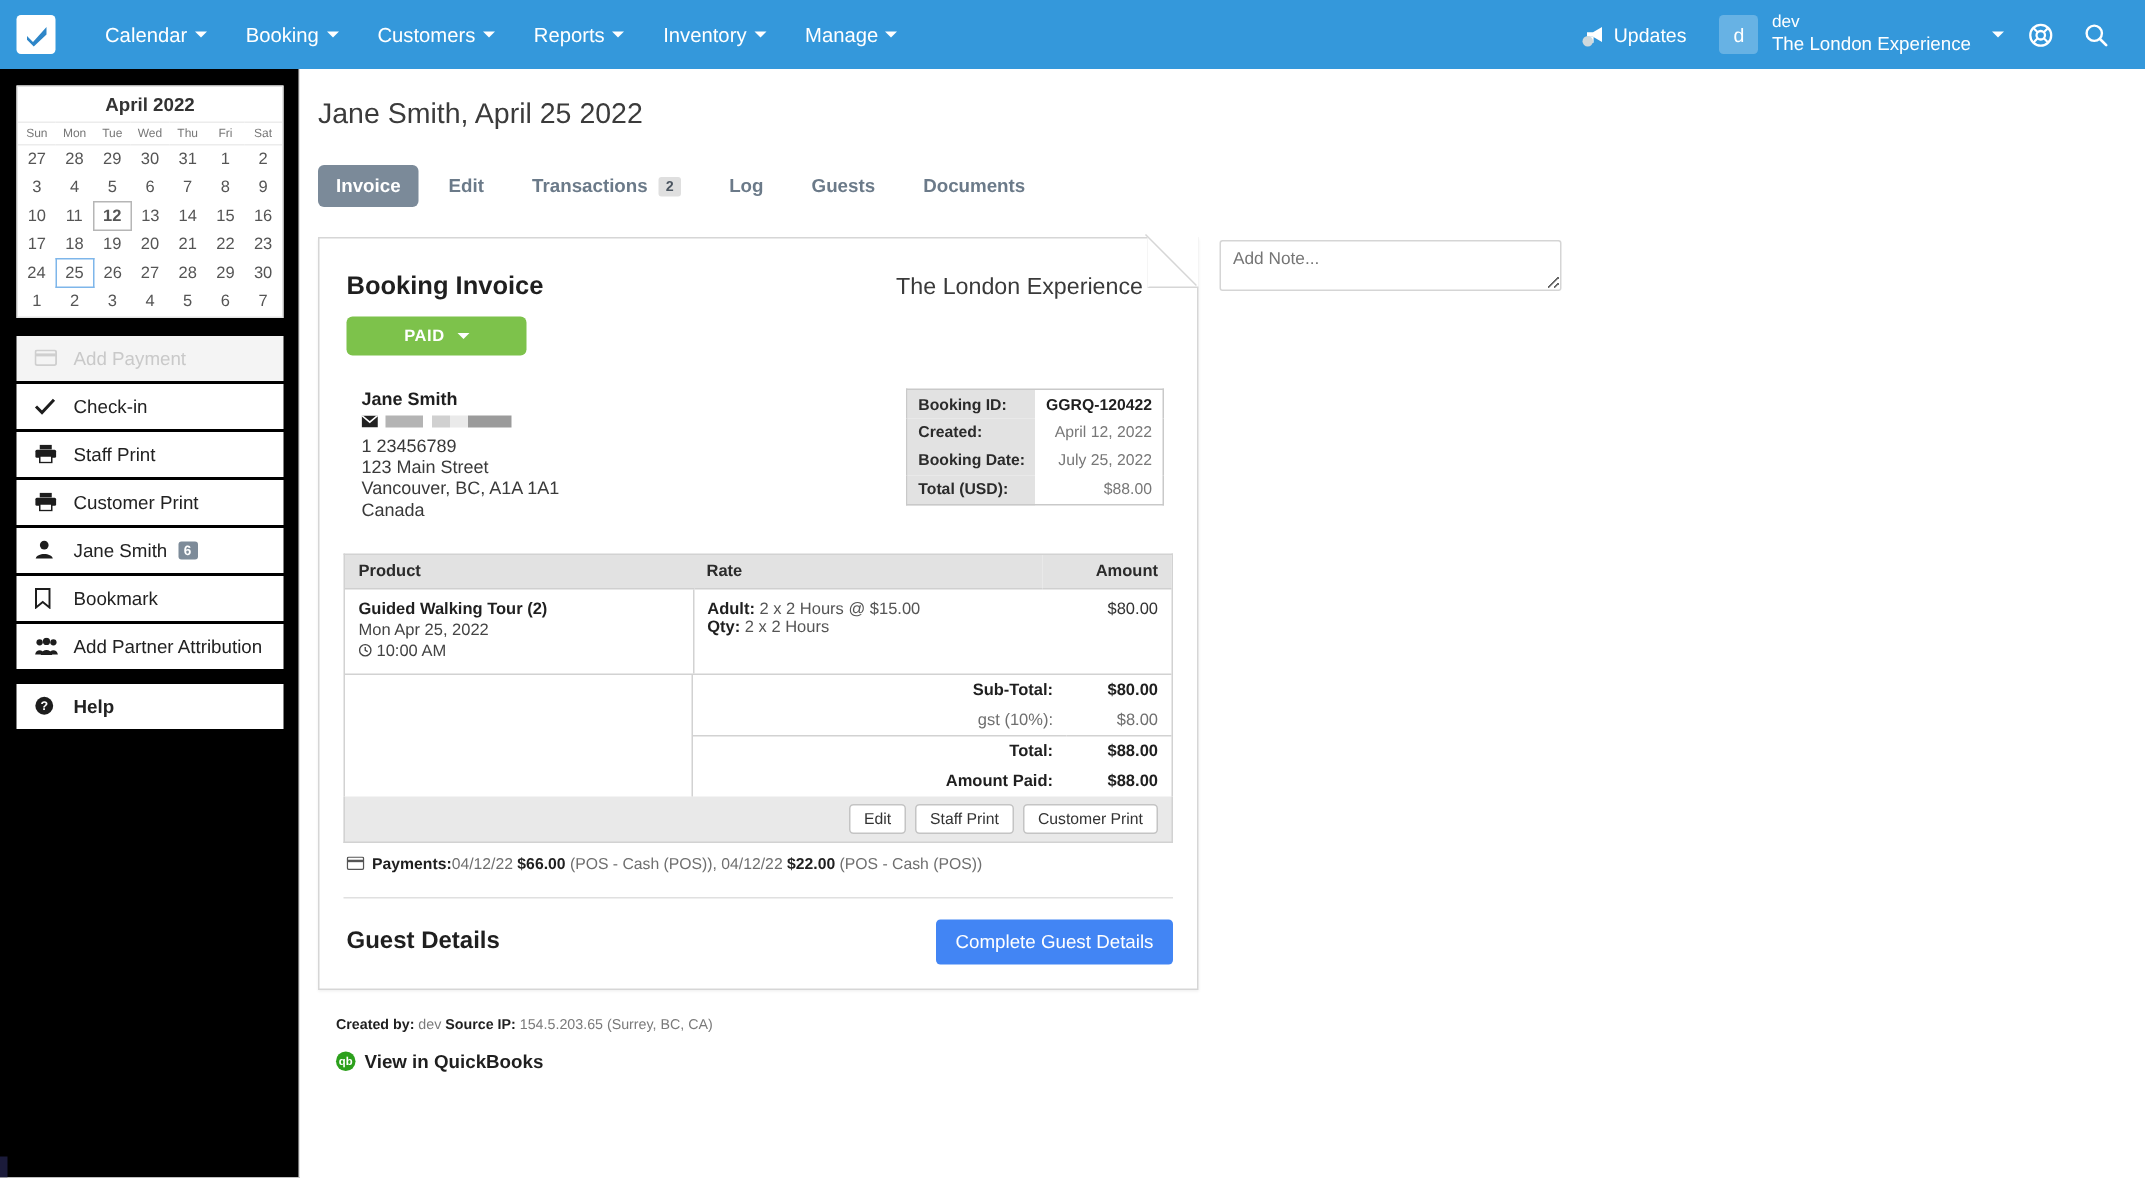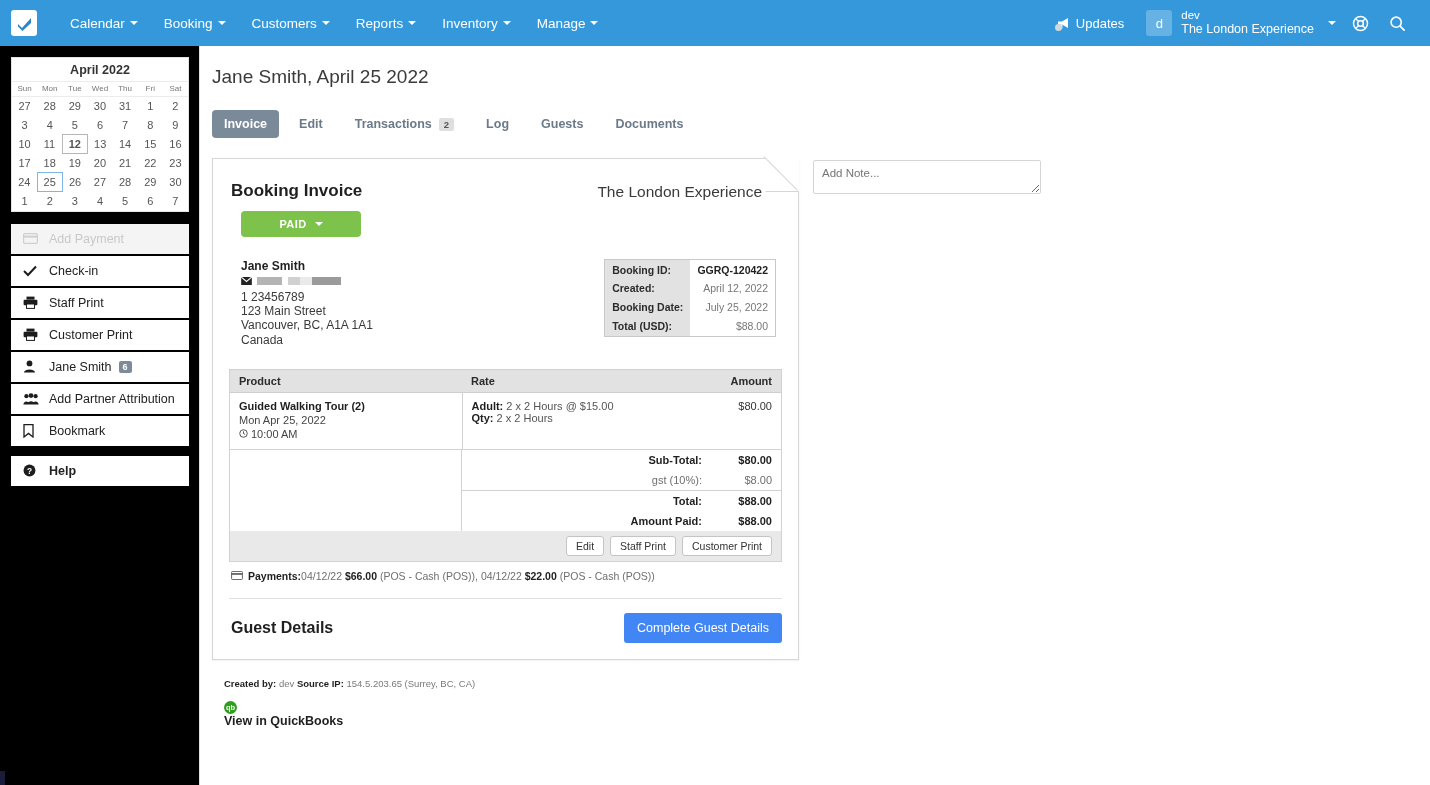--- a/index.html
+++ b/index.html
@@ -155,21 +155,21 @@
     transform: rotate(45deg); transform-origin: left top;
   }
 
   .inv-head { display: flex; justify-content: space-between; align-items: flex-start; }
   .inv-h1 { font-size: 17px; font-weight: bold; color: #1f1f1f; margin: 0 0 10px 2px; }
   .biz { font-size: 15.5px; color: #3a3a3a; margin-top: 2px; padding-right: 20px; }
   .paid {
     background: #7dc24b; color: #fff; border: none; border-radius: 4px;
     width: 120px; height: 26px; font-size: 11px; font-weight: bold;
     letter-spacing: .4px; cursor: pointer; display: flex;
-    align-items: center; justify-content: center; margin-left: 12px;
+    align-items: center; justify-content: center; margin-left: 2px;
   }
   .paid .caret { margin-left: 8px; }
 
   .inv-mid { display: flex; justify-content: space-between; margin-top: 22px; }
   .cust { font-size: 12px; color: #3a3a3a; line-height: 1.18; padding-left: 12px; }
   .cust .cname { font-weight: bold; color: #1f1f1f; margin-bottom: 3px; font-size: 12px; }
   .redact { display: flex; align-items: center; gap: 0; height: 10px; margin: 3px 0 4px 0; }
   .redact .env { margin-right: 5px; color: #222; display: flex; }
   .rb { height: 8px; display: inline-block; }
 
@@ -241,21 +241,21 @@
 
   .note {
     width: 228px; height: 34px; margin-left: 14px; margin-top: 2px;
     border: 1px solid #d5d5d5; border-radius: 2px;
     font-size: 11.5px; color: #888; padding: 6px 8px; resize: vertical;
     font-family: "Liberation Sans", sans-serif; background: #fff;
   }
 
   .meta { font-size: 9.5px; color: #7a7a7a; margin: 18px 0 0 12px; }
   .meta b { color: #1f1f1f; }
-  .qb { display: flex; align-items: flex-start; margin: 12px 0 0 12px; font-size: 12.5px; color: #1f1f1f; font-weight: bold; cursor: pointer; flex-direction: column; }
+  .qb { display: flex; align-items: center; margin: 12px 0 0 12px; font-size: 12.5px; color: #1f1f1f; font-weight: bold; cursor: pointer; }
   .qb .qbi {
     width: 13px; height: 13px; border-radius: 50%; background: #2ca01c;
     color: #fff; font-size: 7.5px; font-weight: bold; margin-right: 6px;
     display: flex; align-items: center; justify-content: center;
   }
 </style>
 </head>
 <body>
 
 <div class="topbar">
@@ -441,36 +441,36 @@
             <svg width="13" height="13" viewBox="0 0 13 13">
               <circle cx="6.5" cy="3.4" r="2.9" fill="currentColor"></circle>
               <path d="M0.8 12.4 C1.6 8.4 11.4 8.4 12.2 12.4 Z" fill="currentColor"></path>
             </svg>
           </span>
           <span>Jane Smith</span>
           <span class="badge-sm">6</span>
         </div>
         <div class="mi">
           <span class="mi-ic">
+            <svg width="11" height="14" viewBox="0 0 11 14">
+              <path d="M1 0.7 L10 0.7 L10 13 L5.5 9.4 L1 13 Z" fill="none" stroke="currentColor" stroke-width="1.3"></path>
+            </svg>
+          </span>
+          <span>Bookmark</span>
+        </div>
+        <div class="mi">
+          <span class="mi-ic">
             <svg width="16" height="12" viewBox="0 0 16 12">
               <circle cx="3.4" cy="3.2" r="2.1" fill="currentColor"></circle>
               <circle cx="12.6" cy="3.2" r="2.1" fill="currentColor"></circle>
               <circle cx="8" cy="2.6" r="2.4" fill="currentColor"></circle>
               <path d="M0.4 11.4 C0.9 7.6 5.9 7.6 6.4 11.4 Z M9.6 11.4 C10.1 7.6 15.1 7.6 15.6 11.4 Z M4.2 11.6 C4.8 7.2 11.2 7.2 11.8 11.6 Z" fill="currentColor"></path>
             </svg>
           </span>
           <span>Add Partner Attribution</span>
-        </div>
-        <div class="mi">
-          <span class="mi-ic">
-            <svg width="11" height="14" viewBox="0 0 11 14">
-              <path d="M1 0.7 L10 0.7 L10 13 L5.5 9.4 L1 13 Z" fill="none" stroke="currentColor" stroke-width="1.3"></path>
-            </svg>
-          </span>
-          <span>Bookmark</span>
         </div>
       </div>
 
     <div class="mi help">
       <span class="mi-ic">
         <svg width="13" height="13" viewBox="0 0 14 14">
             <circle cx="7" cy="7" r="6.4" fill="currentColor"></circle>
             <text x="7" y="10.4" font-size="9" font-weight="bold" text-anchor="middle" fill="#fff" font-family="Liberation Sans, sans-serif">?</text>
           </svg>
       </span>

